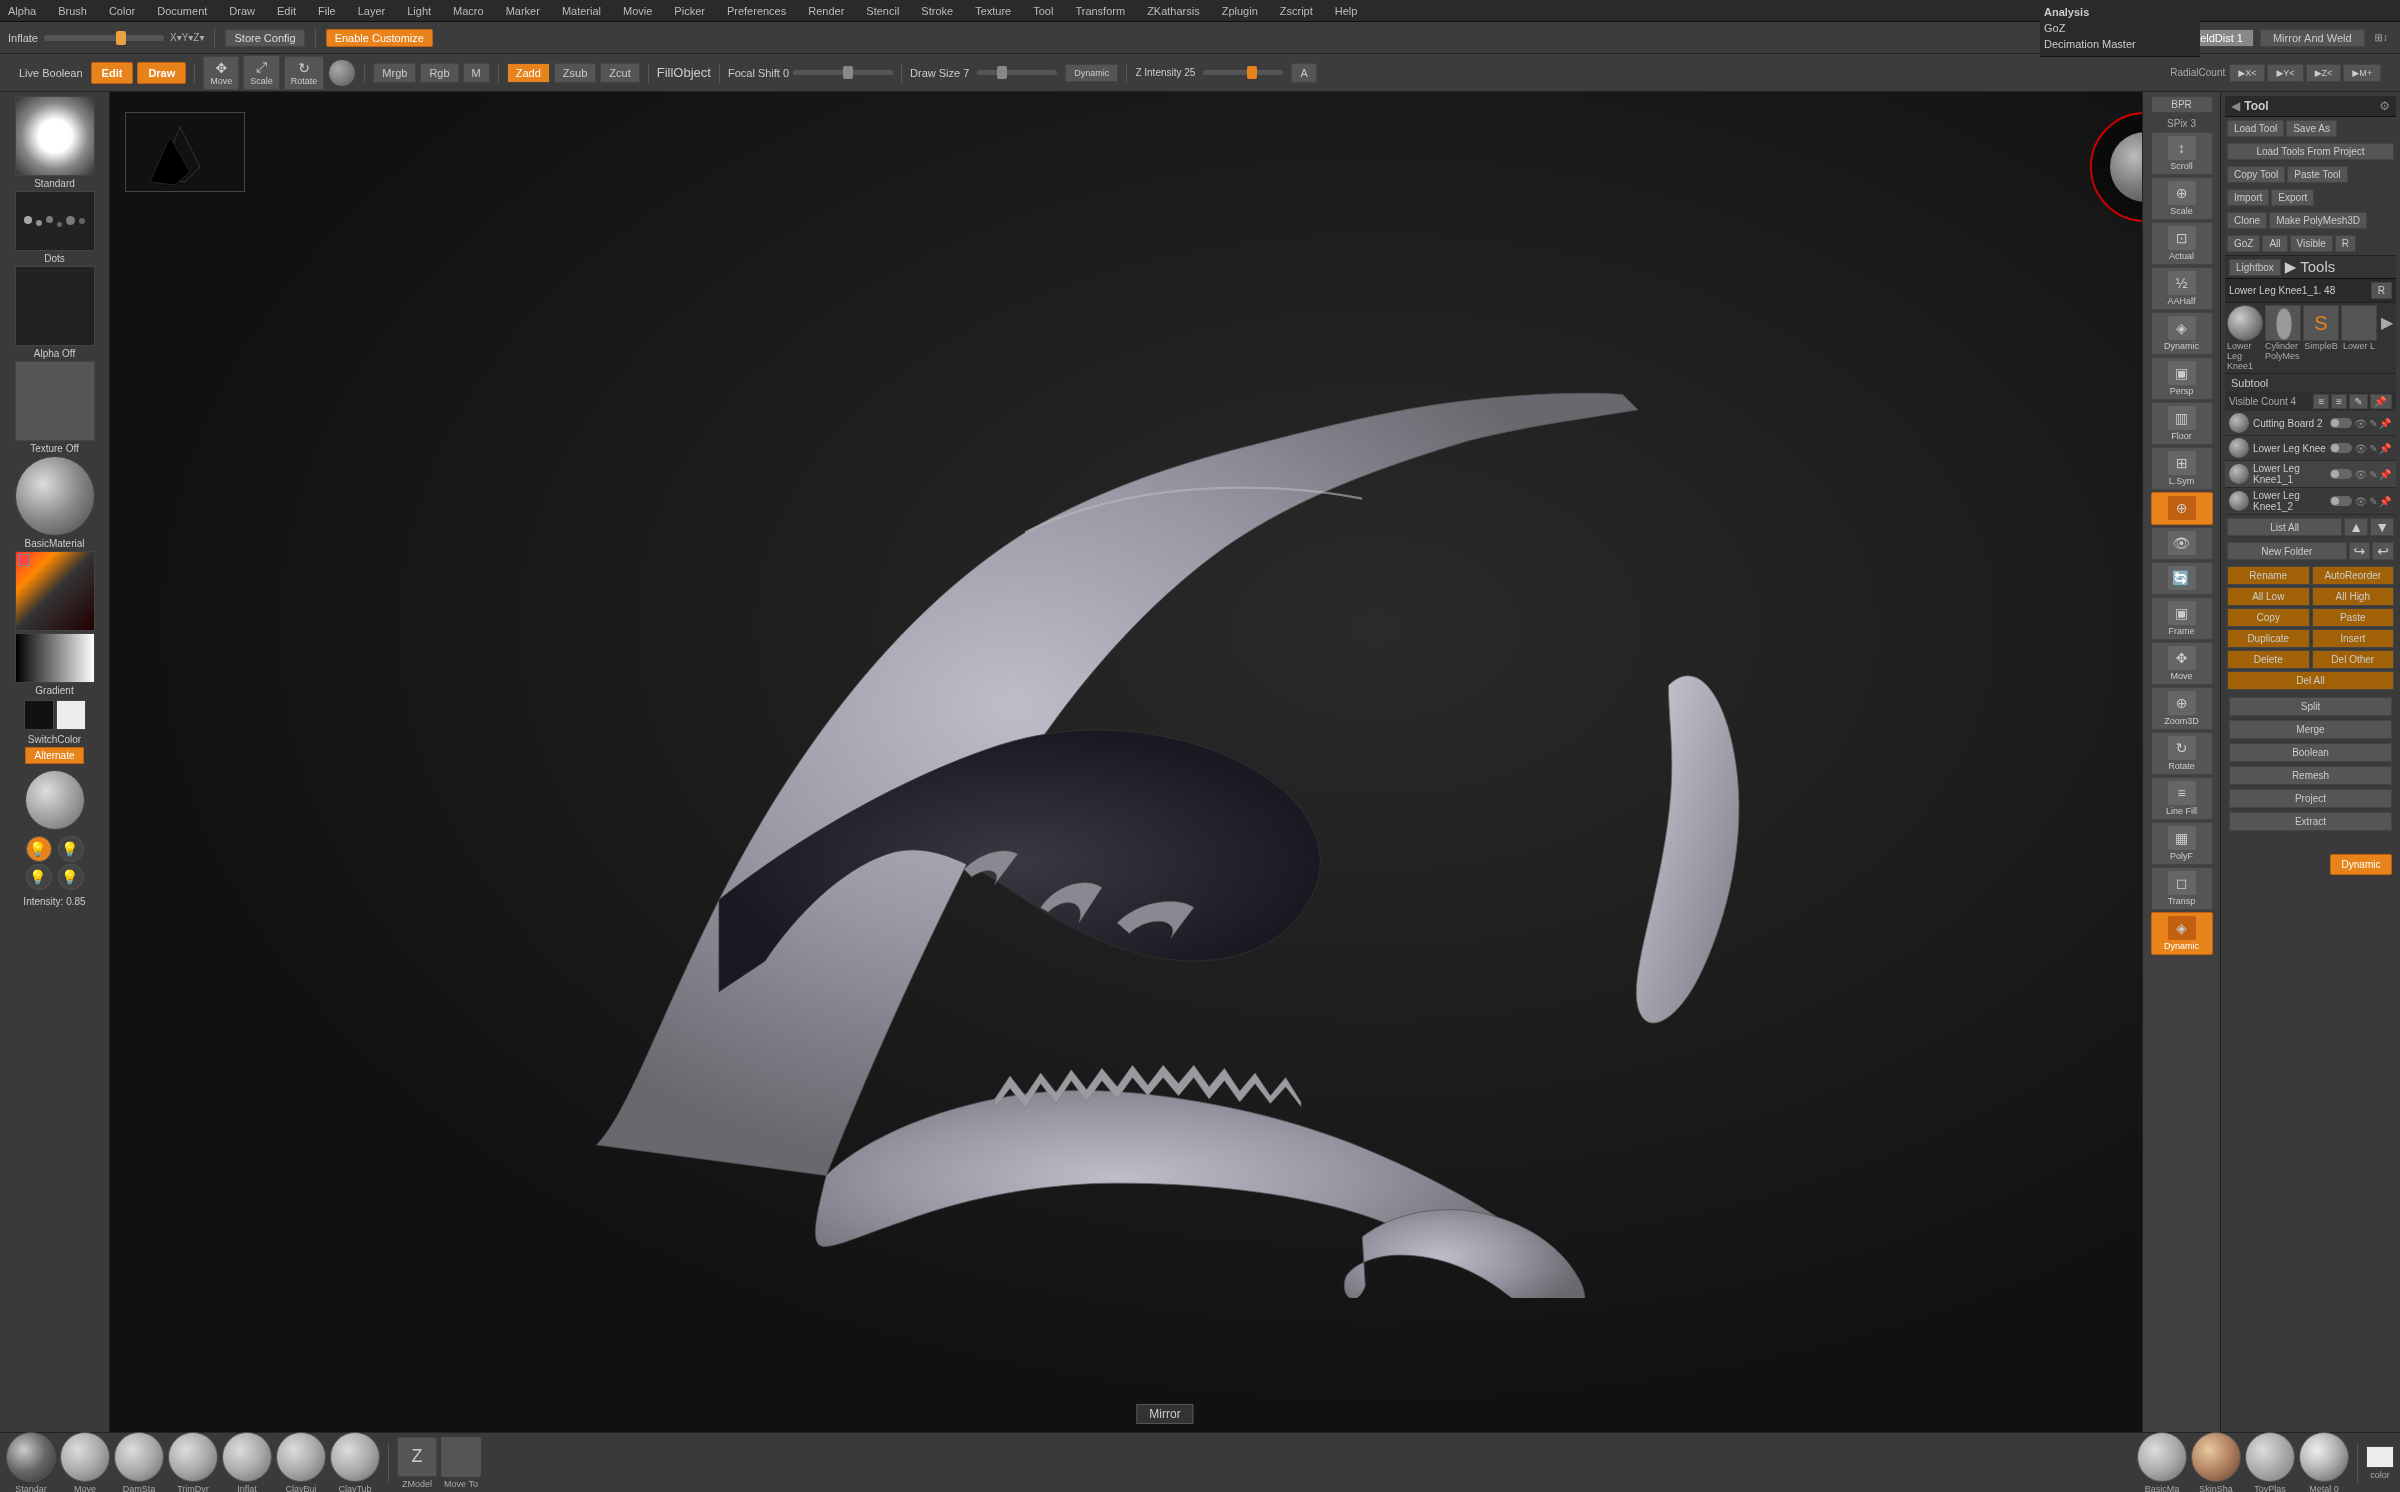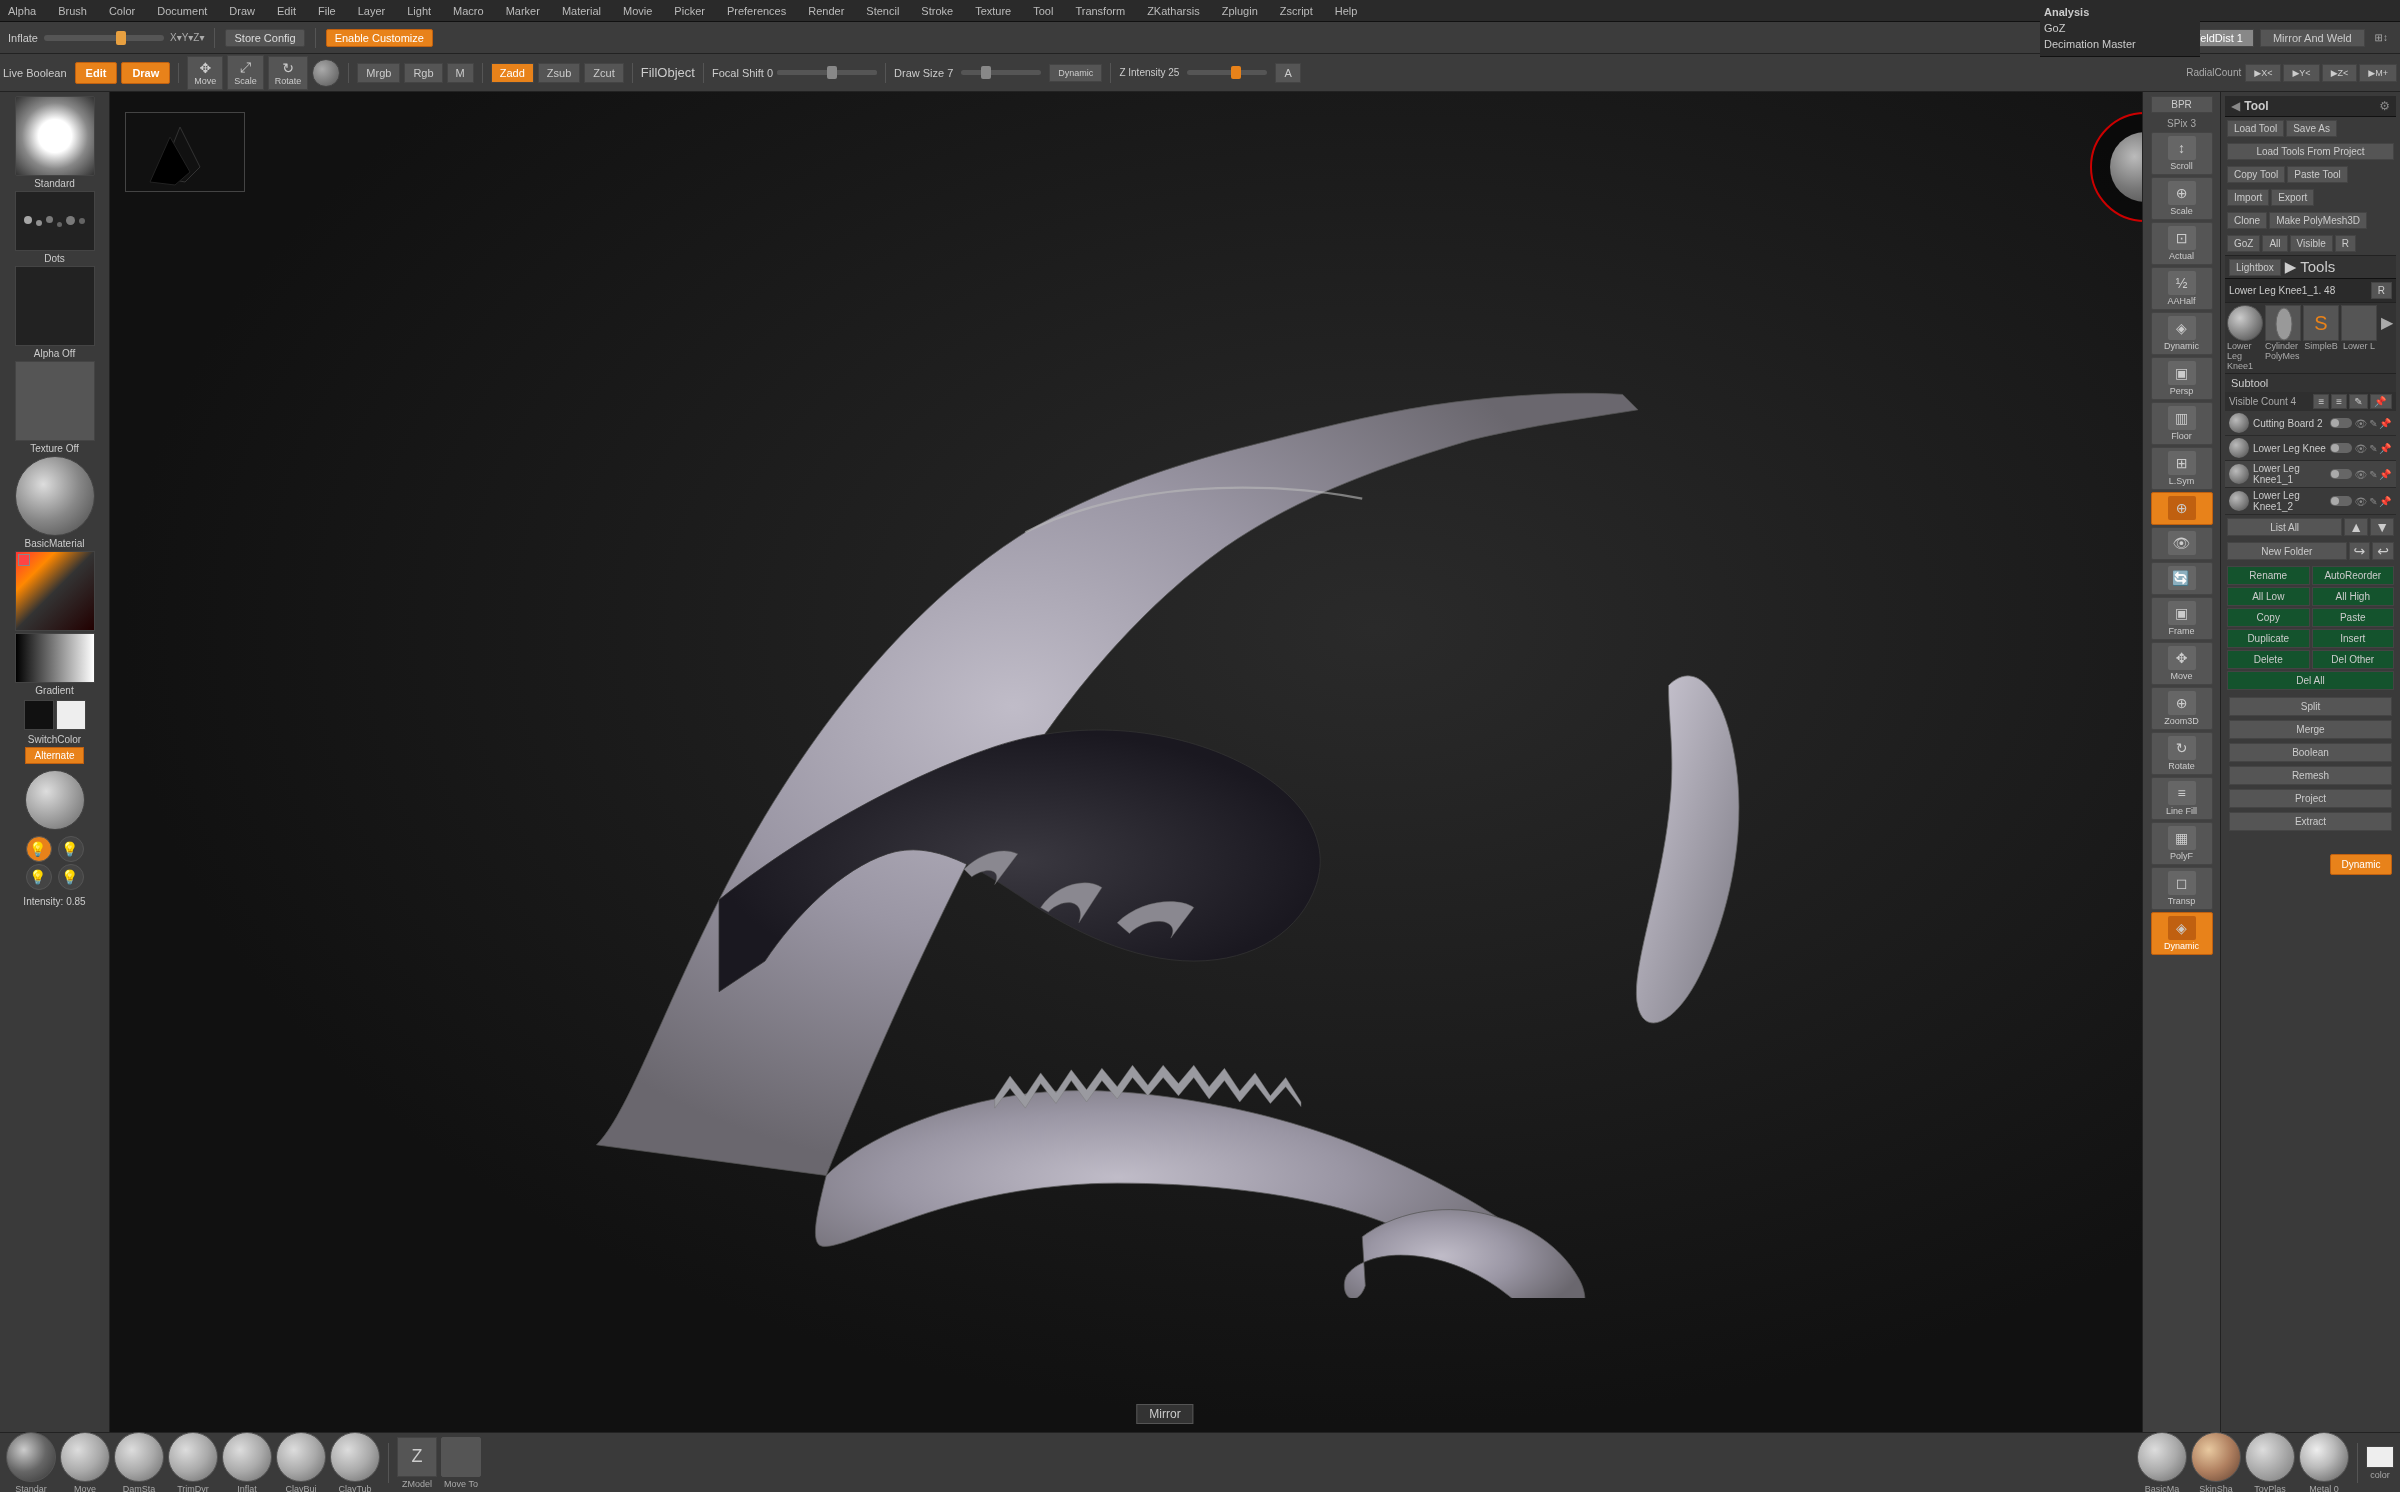--- a/index.html
+++ b/index.html
@@ -67,21 +67,21 @@
       background: #555; color: #ccc; border: 1px solid #444;
       padding: 2px 12px; font-size: 11px; cursor: pointer;
     }
 
     
     #toolbar2 {
       background: #3c3c3c;
       height: 38px;
       display: flex;
       align-items: center;
-      padding: 0 3px;
+      padding: 0 19px;
       gap: 4px;
       border-bottom: 1px solid #222;
     }
     .live-boolean-label { color: #ccc; font-size: 11px; margin-right: 4px; }
     .edit-btn {
       background: #e8821a; color: #fff; border: 1px solid #c06010;
       padding: 4px 10px; font-size: 11px; cursor: pointer; border-radius: 2px;
       font-weight: bold;
     }
     .draw-btn {
@@ -385,21 +385,21 @@
     }
     .list-arrow { color: #ccc; font-size: 14px; cursor: pointer; background: #555; border: 1px solid #444; padding: 0 4px; }
     .folder-btn {
       background: #555; color: #ccc; border: 1px solid #444;
       padding: 2px 8px; font-size: 10px; cursor: pointer; flex: 1;
     }
     .action-grid {
       display: grid; grid-template-columns: 1fr 1fr; gap: 2px; padding: 3px 2px;
     }
     .action-btn {
-      background: #14532d; color: #ccc; border: 1px solid #444;
+      background: #a16207; color: #ccc; border: 1px solid #444;
       padding: 3px 4px; font-size: 10px; cursor: pointer; text-align: center;
     }
     .big-action-btn {
       background: #555; color: #ccc; border: 1px solid #444;
       padding: 3px 6px; font-size: 10px; cursor: pointer; text-align: center;
       margin: 2px;
     }
     .dynamic-btn {
       position: absolute;
       bottom: 10px;

